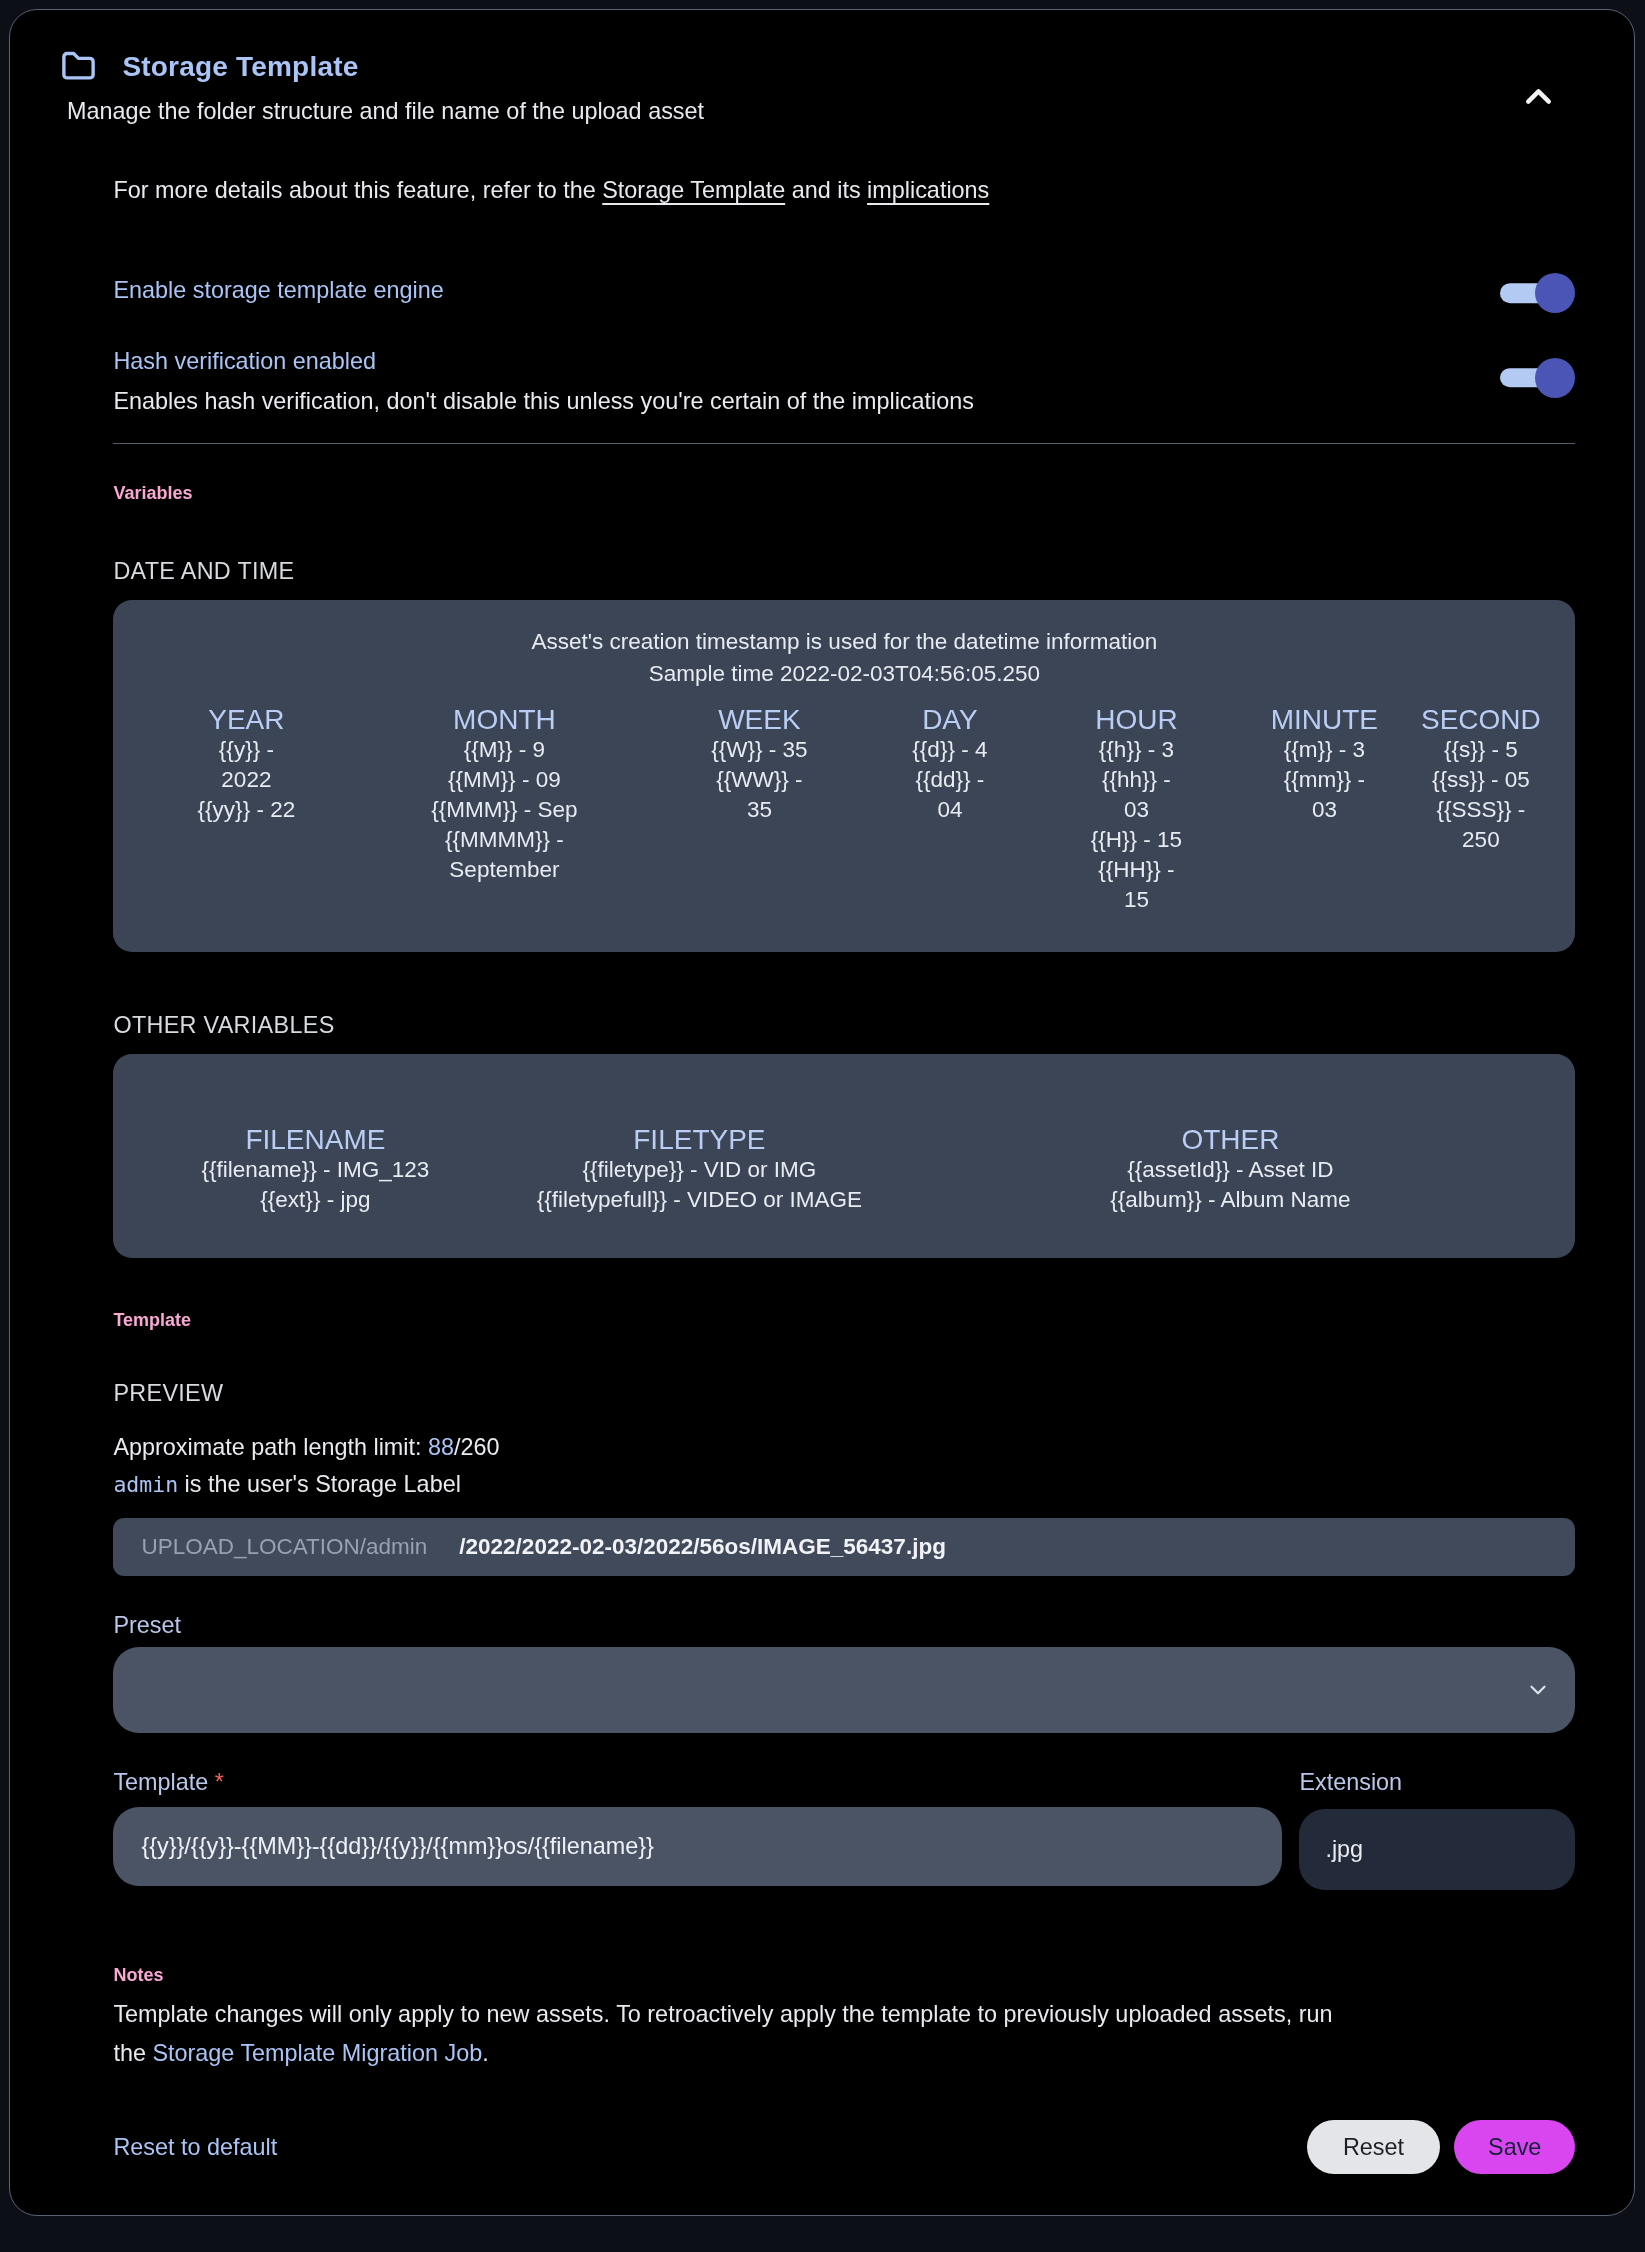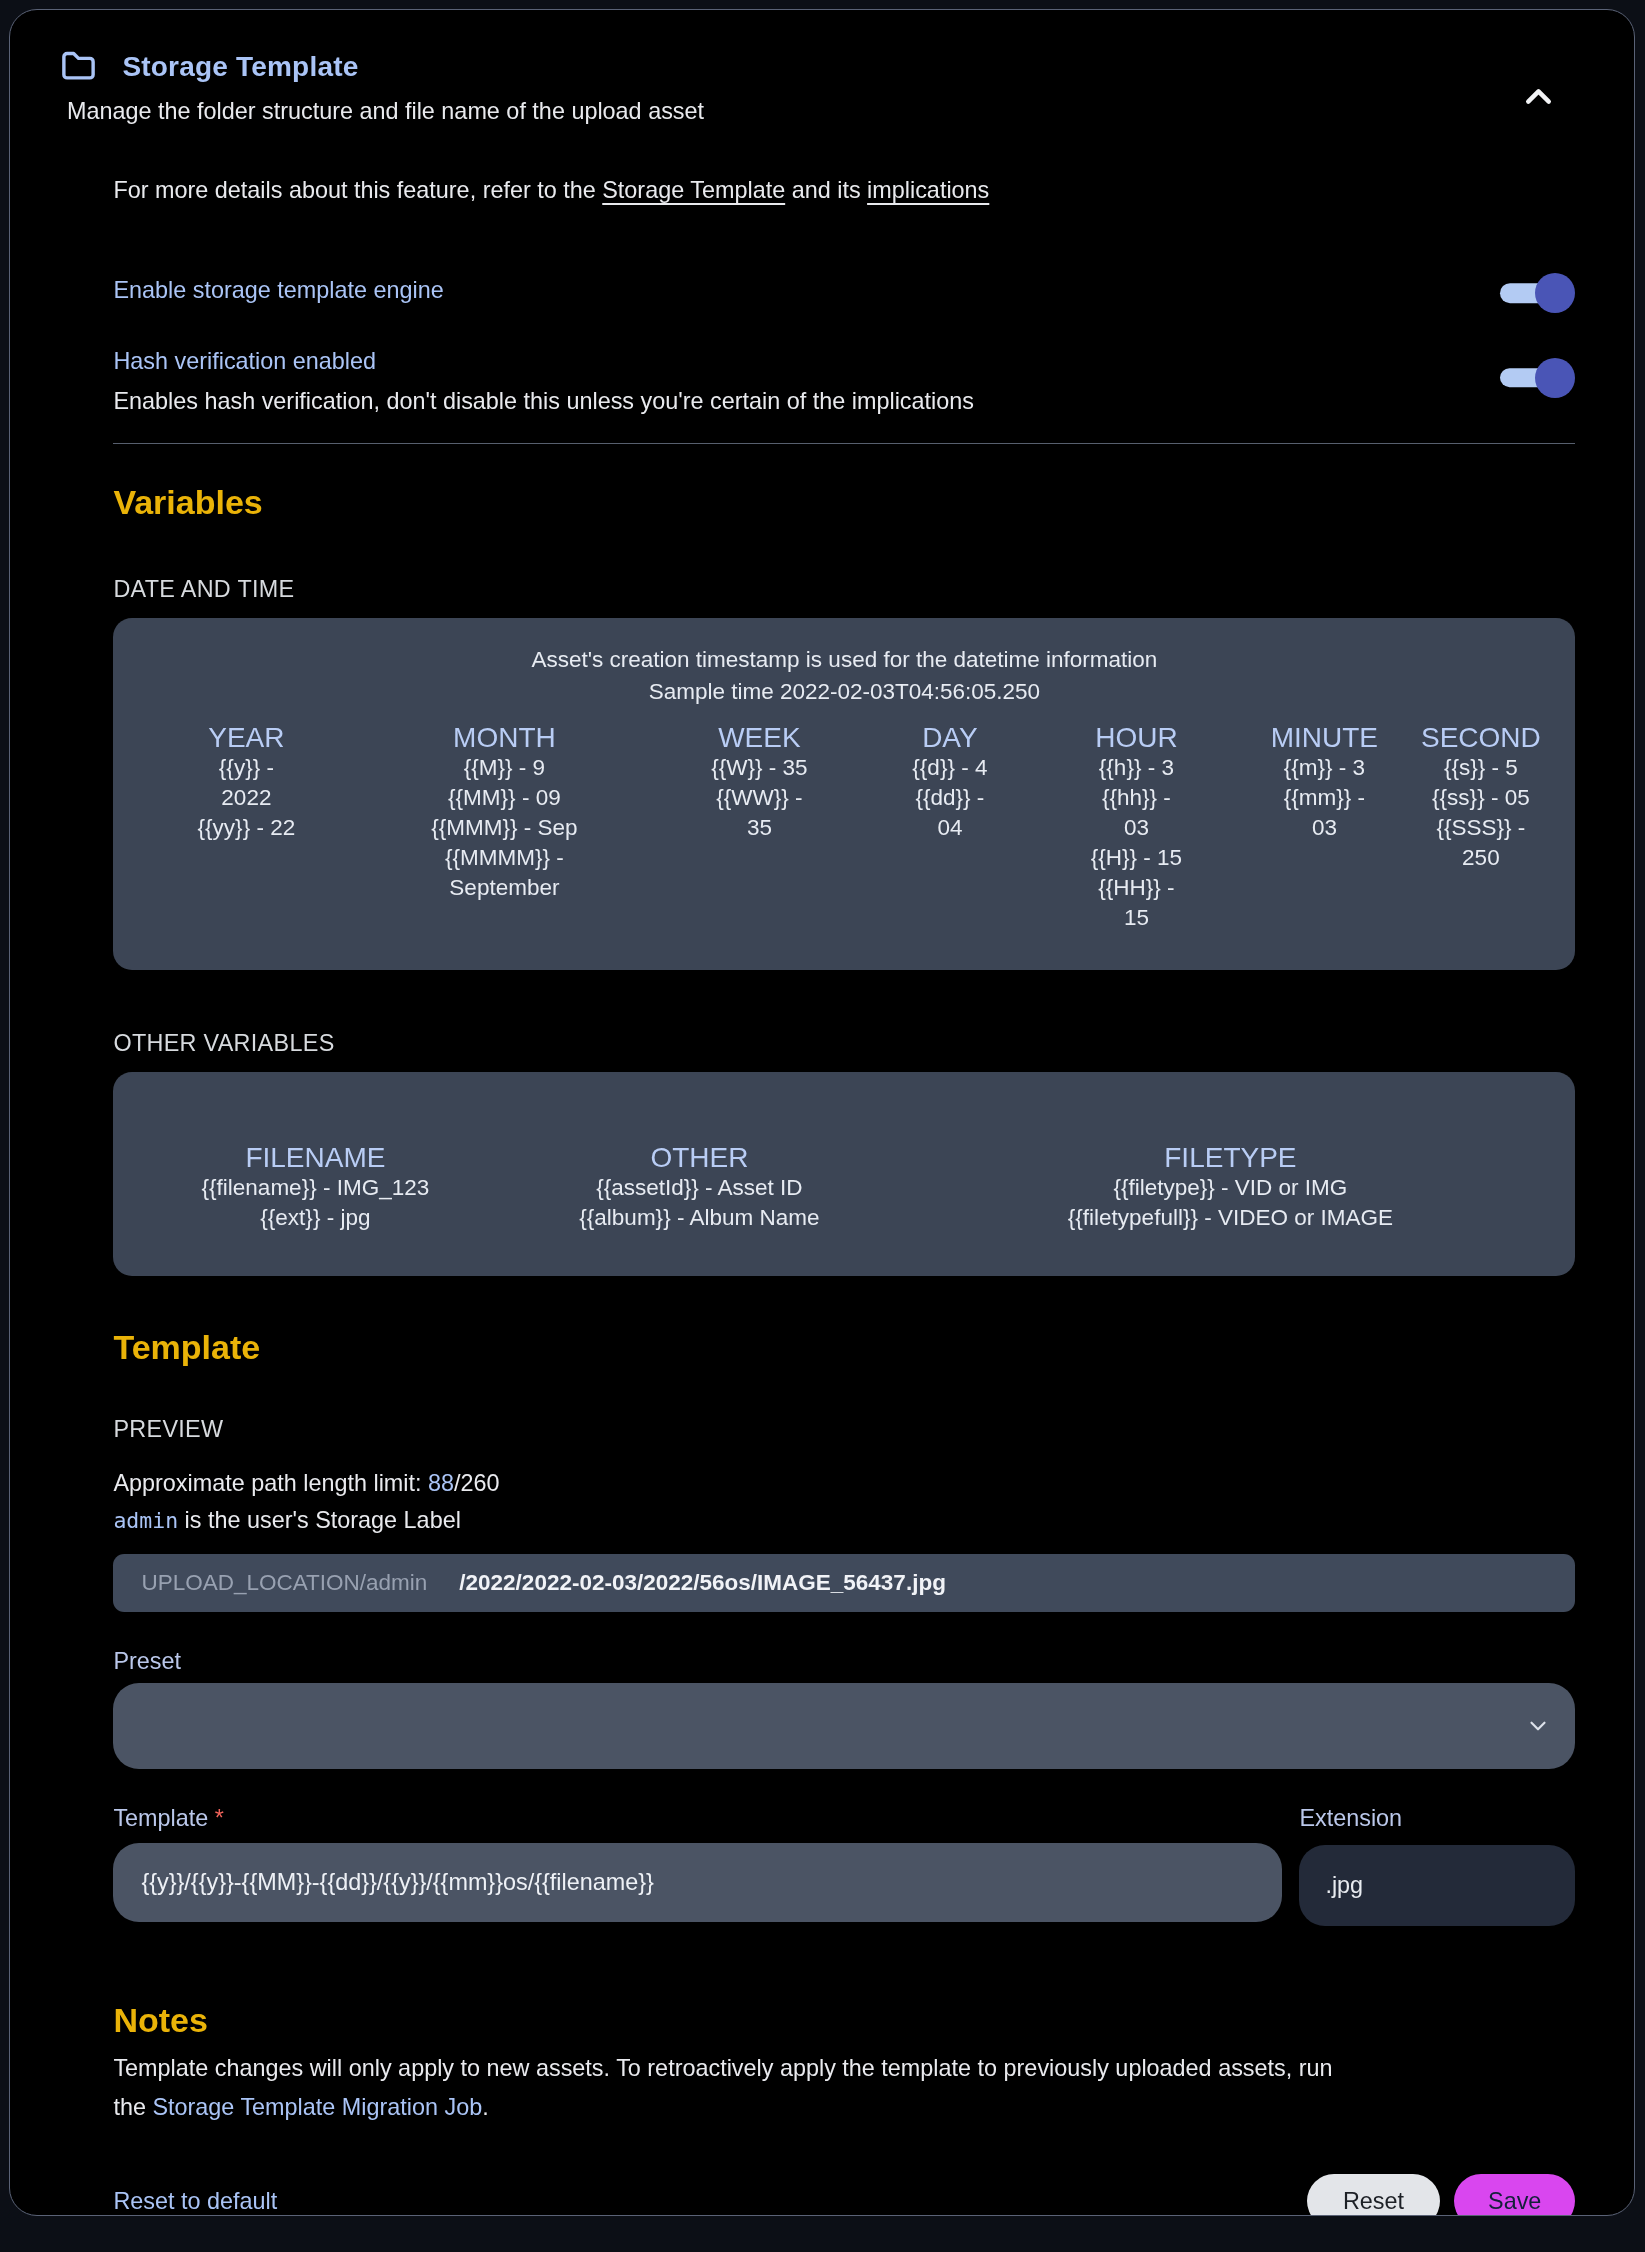--- a/index.html
+++ b/index.html
@@ -53,21 +53,21 @@
     position: absolute; left: 0; top: 50%; transform: translateY(-50%);
     width: 64px; height: 19.7px; border-radius: 10.3px; background: #b3cbf3;
   }
   .switch .knob {
     position: absolute; right: 0; top: 50%; transform: translateY(-50%);
     width: 40px; height: 40px; border-radius: 50%; background: #4a55b6;
   }
 
   .divider { border: none; border-top: 1.9px solid #575f6e; margin: 28px 0 0 0; }
 
-  h2.section-heading { font-size: 34px; font-weight: 600; color: #eab308; margin-top: 39px; }
+  h2.section-heading { font-size: 18px; font-weight: 600; color: #f9a8d4; margin-top: 39px; }
   .sublabel { font-size: 23.4px; color: #d7dade; margin-top: 54px; letter-spacing: 0.3px; }
 
   .card {
     background: #3c4555;
     border-radius: 19px;
     margin-top: 15px;
     text-align: center;
   }
   .card.datetime { padding: 26px 33px 37px 33px; }
   .card-note { font-size: 22.5px; color: #e7ebf2; line-height: 32px; }
@@ -256,28 +256,28 @@
     <div class="sublabel" style="margin-top:60px;">OTHER VARIABLES</div>
 
     <div class="card othervars">
       <div class="ov-grid">
         <div class="var-col">
           <div class="var-header">FILENAME</div>
           <div class="var-lines">{{filename}} - IMG_123
 {{ext}} - jpg</div>
         </div>
         <div class="var-col">
+          <div class="var-header">FILETYPE</div>
+          <div class="var-lines">{{filetype}} - VID or IMG
+{{filetypefull}} - VIDEO or IMAGE</div>
+        </div>
+        <div class="var-col">
           <div class="var-header">OTHER</div>
           <div class="var-lines">{{assetId}} - Asset ID
 {{album}} - Album Name</div>
-        </div>
-        <div class="var-col">
-          <div class="var-header">FILETYPE</div>
-          <div class="var-lines">{{filetype}} - VID or IMG
-{{filetypefull}} - VIDEO or IMAGE</div>
         </div>
       </div>
     </div>
 
     <h2 class="section-heading" style="margin-top:52px;">Template</h2>
 
     <div class="sublabel preview-label">PREVIEW</div>
 
     <div class="path-limit"><span>Approximate path length limit: </span><span class="num">88</span><span>/260</span></div>
 

